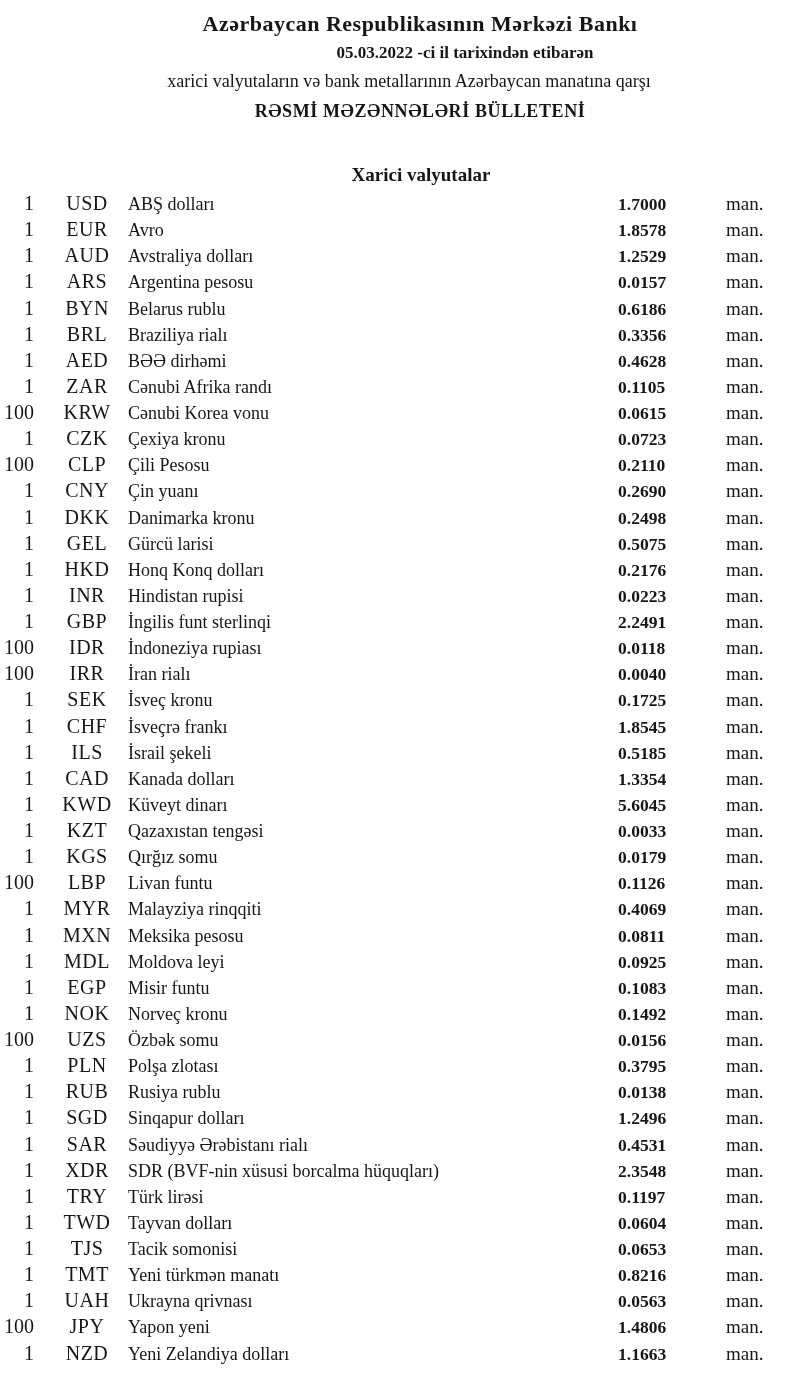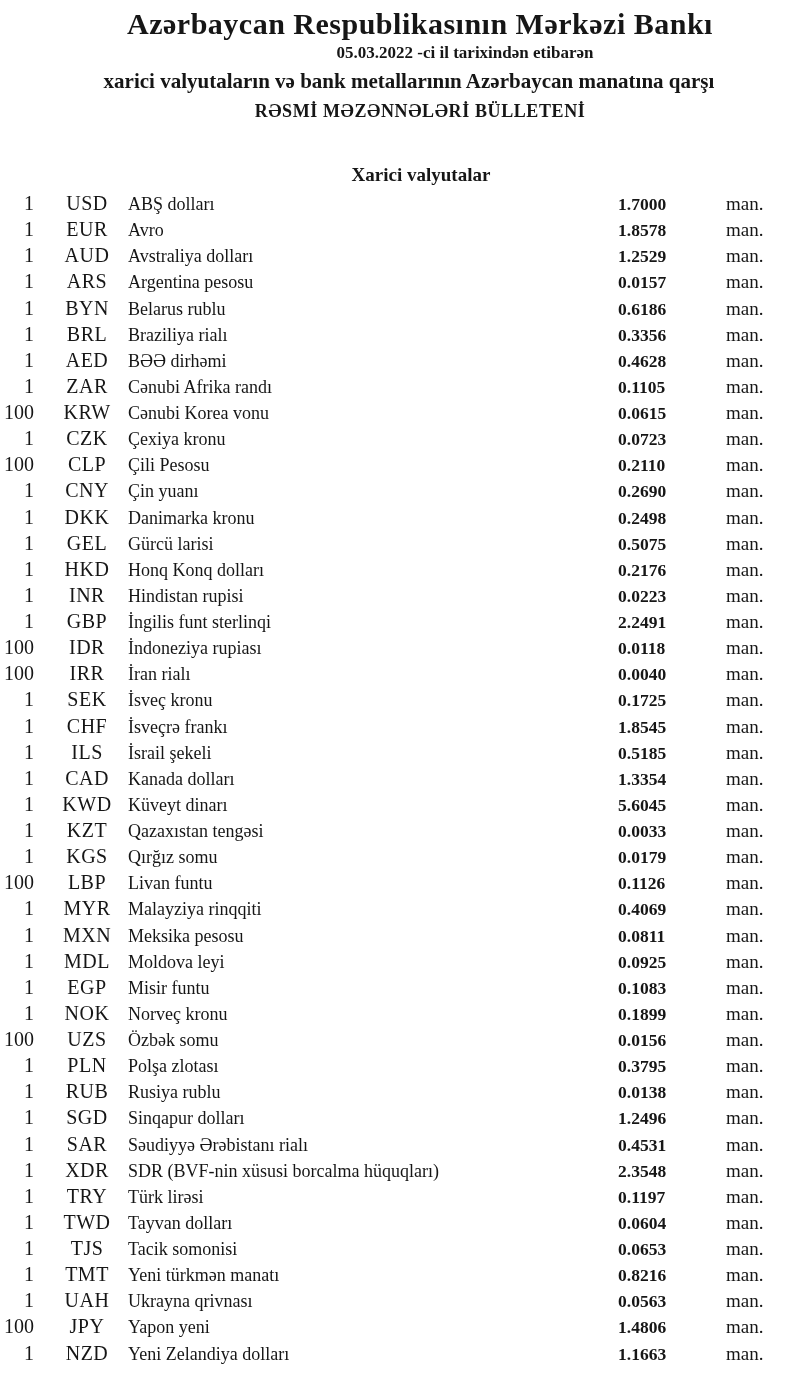--- a/index.html
+++ b/index.html
@@ -16,34 +16,34 @@
     font-family: "Liberation Serif", "DejaVu Serif", serif;
     box-sizing: border-box;
     padding-top: 8px;
     overflow: hidden;
   }
   .hdr {
     text-align: center;
     padding-left: 40px; 
   }
   .title {
-    font-size: 30px;
+    font-size: 22px;
     font-weight: bold;
     line-height: 32px;
     letter-spacing: 0.5px;
   }
   .date-line {
     font-size: 17px;
     font-weight: bold;
     line-height: 26px;
     padding-left: 90px; 
   }
   .subtitle {
-    font-size: 21px;
-    font-weight: bold;
+    font-size: 18px;
+    font-weight: normal;
     line-height: 30px;
     margin-left: -22px;
   }
   .bulletin {
     font-size: 18px;
     font-weight: bold;
     line-height: 30px;
     letter-spacing: 0.6px;
   }
   .section-title {
@@ -360,21 +360,21 @@
       <span class="code">EGP</span>
       <span class="name">Misir funtu</span>
       <span class="rate">0.1083</span>
       <span class="unit">man.</span>
     </div>
 
     <div class="row">
       <span class="qty">1</span>
       <span class="code">NOK</span>
       <span class="name">Norveç kronu</span>
-      <span class="rate">0.1899</span>
+      <span class="rate">0.1492</span>
       <span class="unit">man.</span>
     </div>
 
     <div class="row">
       <span class="qty">100</span>
       <span class="code">UZS</span>
       <span class="name">Özbək somu</span>
       <span class="rate">0.0156</span>
       <span class="unit">man.</span>
     </div>

